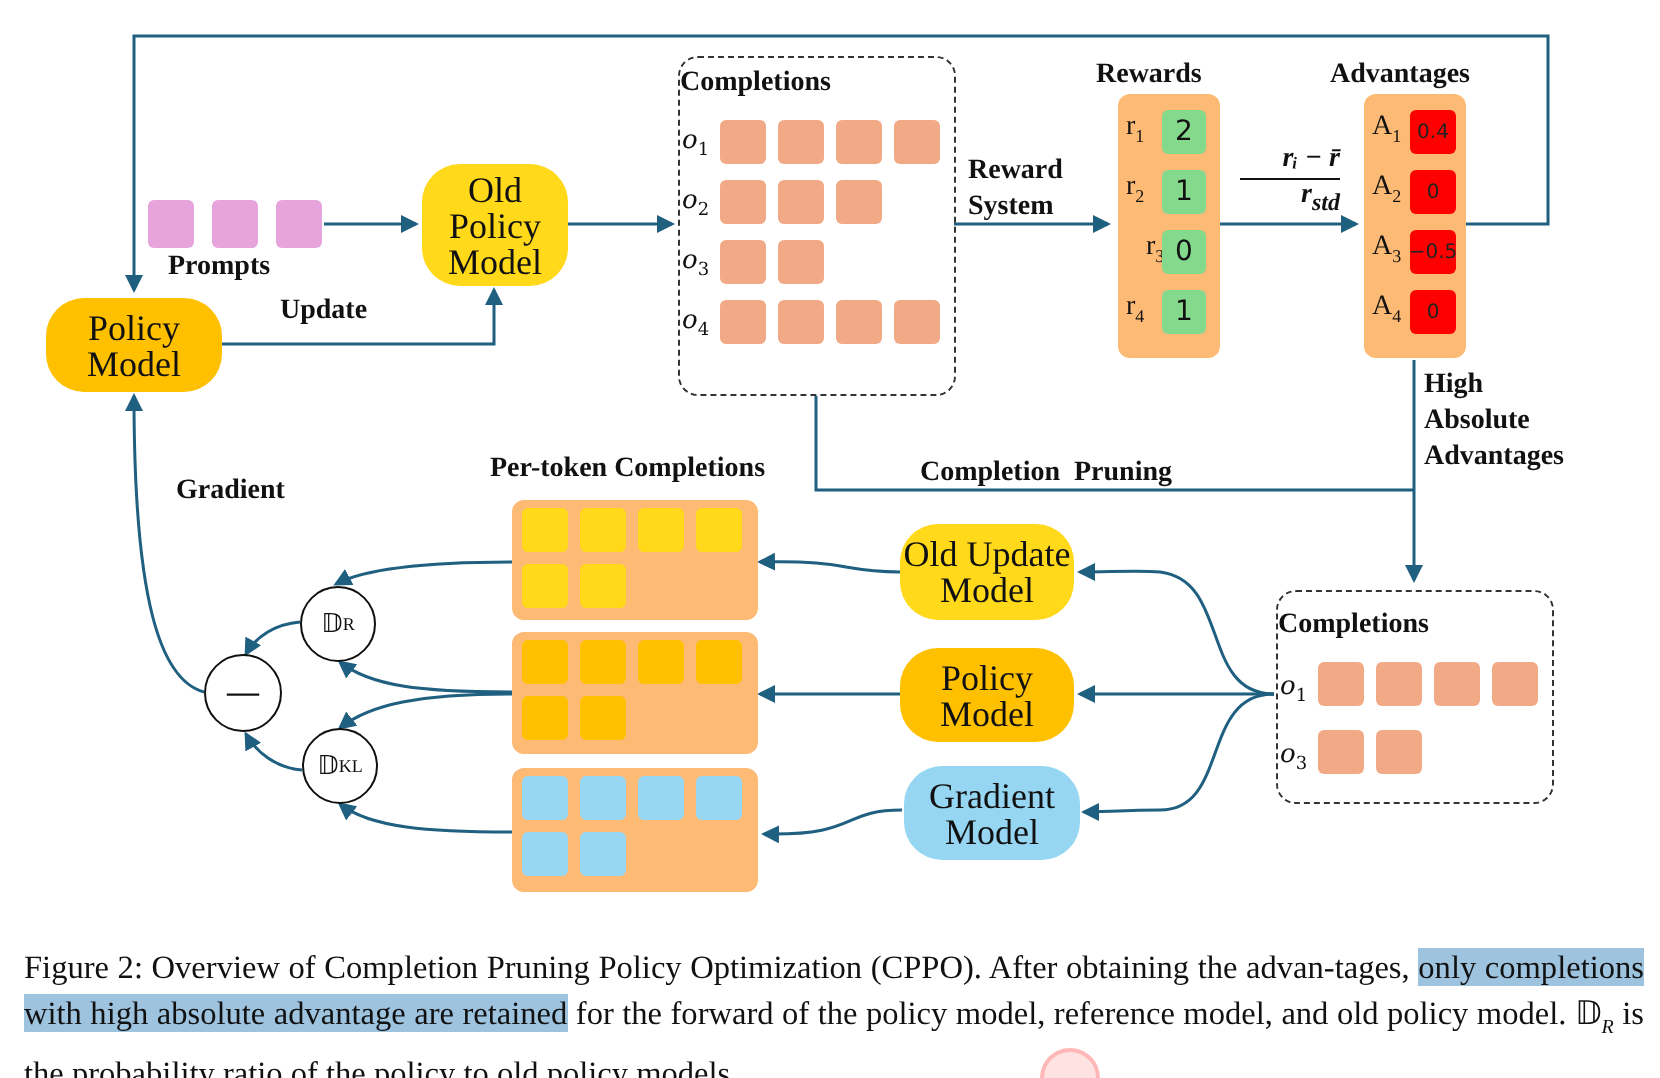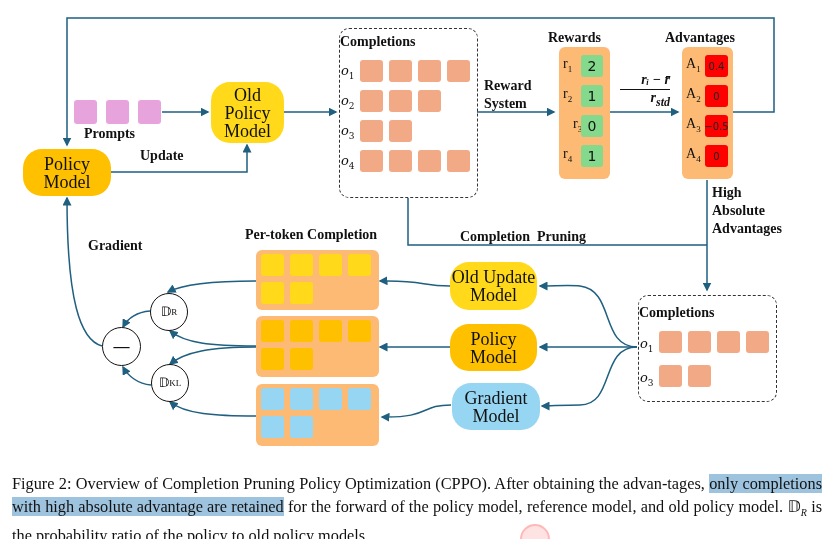--- a/index.html
+++ b/index.html
@@ -153,21 +153,21 @@
     </div>
 </div>
 
 <div class="abs lbl" style="left:712px;top:184px;width:80px;">
   <div>High</div>
   <div>Absolute</div>
   <div>Advantages</div>
 </div>
 
 <div class="abs lbl" style="left:460px;top:228px;width:150px;white-space:pre;">Completion  Pruning</div>
-<div class="abs lbl" style="left:245px;top:226px;width:150px;">Per-token Completion</div>
+<div class="abs lbl" style="left:245px;top:226px;width:150px;">Per-token Completions</div>
 
 <div class="abs panel-gray" style="left:256px;top:250px;width:123px;height:60px;">
     <div id="prob1">
       <div class="tok tok-yellow" style="left: 5px; top: 4px;"></div>
       <div class="tok tok-yellow" style="left: 34px; top: 4px;"></div>
       <div class="tok tok-yellow" style="left: 63px; top: 4px;"></div>
       <div class="tok tok-yellow" style="left: 92px; top: 4px;"></div>
       <div class="tok tok-yellow" style="left: 5px; top: 32px;"></div>
       <div class="tok tok-yellow" style="left: 34px; top: 32px;"></div>
     </div>

